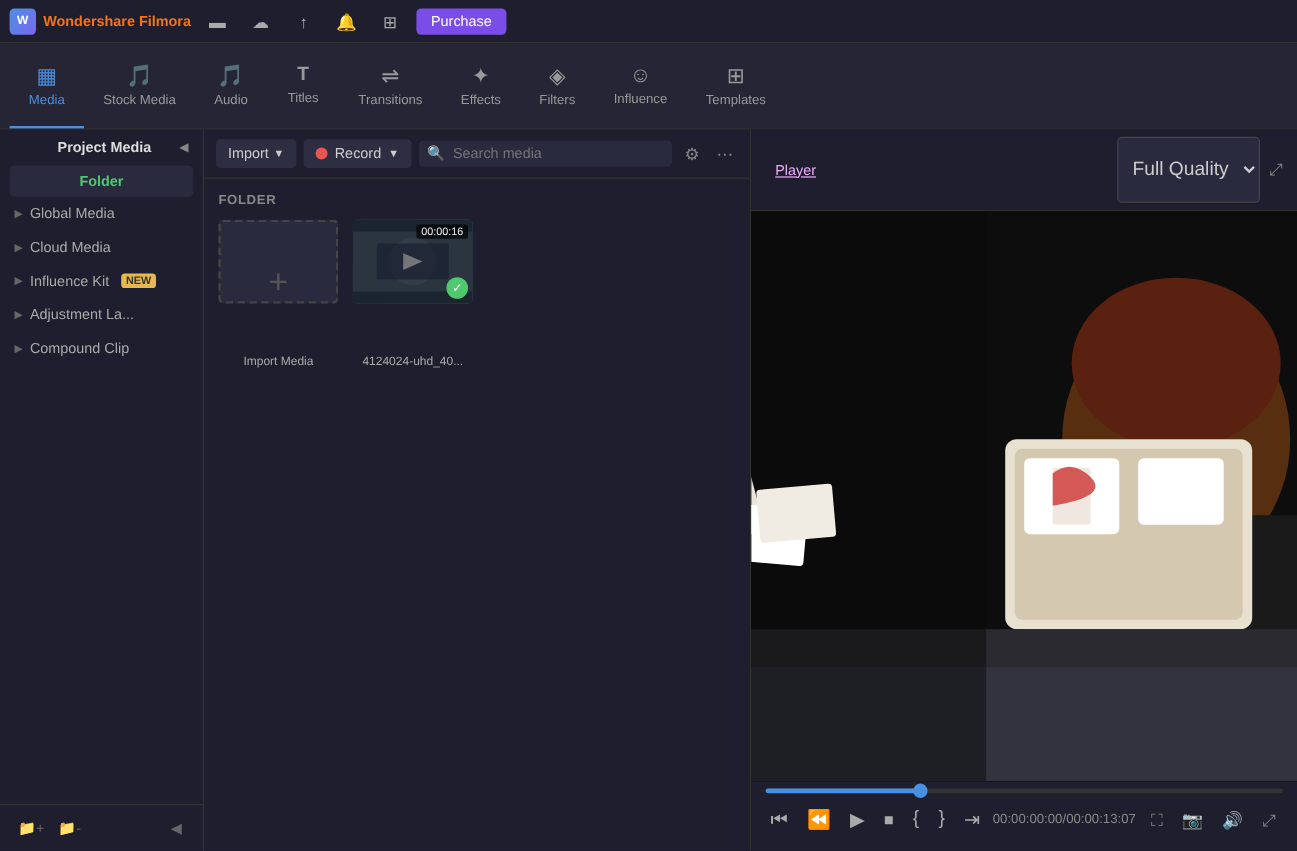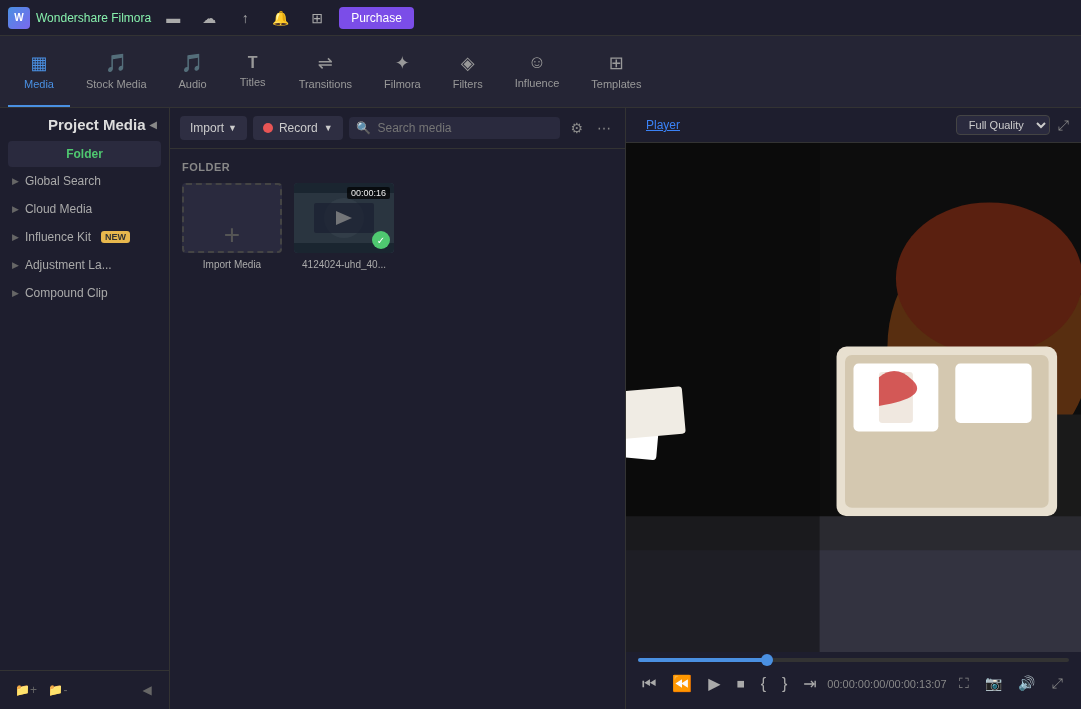--- a/index.html
+++ b/index.html
@@ -2,42 +2,42 @@
 <html><head>
   <meta charset="utf-8">
   <style>
     * { margin: 0; padding: 0; box-sizing: border-box; }
     body { width: 1081px; height: 709px; background: #1a1a2e; font-family: 'Segoe UI', Arial, sans-serif; color: #ccc; overflow: hidden; font-size: 12px; }
 
     
     #topbar { display: flex; align-items: center; background: #1e1e2e; height: 36px; padding: 0 8px; gap: 8px; border-bottom: 1px solid #333; }
     #logo { display: flex; align-items: center; gap: 6px; }
     #logo-icon { width: 22px; height: 22px; background: linear-gradient(135deg, #4a90e2, #7b68ee); border-radius: 4px; display: flex; align-items: center; justify-content: center; font-size: 10px; color: white; font-weight: bold; }
-    #app-name { font-size: 12px; color: #86efac; font-weight: 400; }
+    #app-name { font-size: 12px; color: #f97316; font-weight: 700; }
     #menu-bar { display: flex; gap: 4px; margin-left: 8px; }
     .menu-item { color: #bbb; font-size: 12px; padding: 4px 8px; cursor: pointer; border-radius: 3px; }
     #topbar-center { flex: 1; display: flex; align-items: center; justify-content: center; gap: 8px; }
     #project-title { color: #ddd; font-size: 13px; }
     #topbar-right { display: flex; align-items: center; gap: 8px; }
     .topbar-icon-btn { width: 28px; height: 28px; display: flex; align-items: center; justify-content: center; color: #aaa; cursor: pointer; border-radius: 4px; font-size: 14px; }
     #purchase-btn { background: #7b4de8; color: white; padding: 4px 12px; border-radius: 4px; font-size: 12px; cursor: pointer; font-weight: 400; }
 
     
     #nav-tabs { display: flex; align-items: stretch; background: #252535; height: 72px; border-bottom: 1px solid #333; padding: 0 8px; }
     .nav-tab { display: flex; flex-direction: column; align-items: center; justify-content: center; gap: 4px; padding: 8px 16px; cursor: pointer; color: #999; font-size: 11px; border-bottom: 2px solid transparent; min-width: 60px; }
     .nav-tab.active { color: #4a90e2; border-bottom: 2px solid #4a90e2; }
     .nav-tab-icon { font-size: 18px; }
 
     
     #main { display: flex; height: calc(709px - 36px - 72px); }
 
     
     #sidebar { width: 170px; background: #1e1e2e; border-right: 1px solid #333; display: flex; flex-direction: column; }
     #sidebar-header { display: flex; align-items: center; justify-content: space-between; padding: 8px 12px; }
-    .sidebar-title { color: #ddd; font-size: 15px; font-weight: 600; padding-left: 36px; }
+    .sidebar-title { color: #ddd; font-size: 12px; font-weight: 600; padding-left: 36px; }
     .sidebar-fold { color: #888; cursor: pointer; font-size: 10px; }
     .sidebar-section { display: flex; flex-direction: column; }
     .sidebar-item { display: flex; align-items: center; gap: 6px; padding: 7px 12px; cursor: pointer; color: #aaa; font-size: 12px; }
     .sidebar-item .arrow { font-size: 9px; color: #666; }
     #folder-active { background: #2a2a3e; padding: 6px 12px; color: #4fc870; font-size: 12px; font-weight: 600; text-align: center; border-radius: 4px; margin: 0 8px; }
     .badge-new { background: #e8b84d; color: #333; font-size: 9px; padding: 1px 4px; border-radius: 3px; font-weight: bold; margin-left: 4px; text-align: center; }
     #sidebar-bottom { margin-top: auto; display: flex; gap: 4px; padding: 8px 12px; border-top: 1px solid #333; }
     .sidebar-bottom-btn { width: 28px; height: 22px; display: flex; align-items: center; justify-content: center; color: #666; cursor: pointer; font-size: 12px; }
     #sidebar-collapse { width: 20px; height: 22px; display: flex; align-items: center; justify-content: center; color: #666; cursor: pointer; margin-left: auto; }
 
@@ -57,28 +57,28 @@
     #media-content { flex: 1; padding: 12px; overflow-y: auto; }
     .folder-label { font-size: 11px; color: #888; font-weight: 600; letter-spacing: 0.5px; margin-bottom: 10px; }
     #media-grid { display: flex; gap: 12px; flex-wrap: wrap; }
     .media-item { display: flex; flex-direction: column; align-items: center; gap: 6px; cursor: pointer; }
     .media-thumb { width: 100px; height: 70px; border-radius: 4px; display: flex; align-items: flex-end; justify-content: center; position: relative; overflow: hidden; }
     .import-thumb { background: #2a2a3e; border: 2px dashed #444; }
     .import-plus { font-size: 28px; color: #555; }
     .video-thumb { background: #333; }
     .thumb-duration { position: absolute; top: 4px; right: 4px; background: rgba(0,0,0,0.7); color: #eee; font-size: 9px; padding: 1px 4px; border-radius: 2px; }
     .thumb-check { position: absolute; bottom: 4px; right: 4px; width: 18px; height: 18px; background: #4fc870; border-radius: 50%; display: flex; align-items: center; justify-content: center; font-size: 10px; color: white; }
-    .media-label { font-size: 10px; color: #aaa; text-align: center; max-width: 100px; overflow: hidden; text-overflow: ellipsis; white-space: nowrap; }
+    .media-label { font-size: 10px; color: #aaa; text-align: center; max-width: 100px; overflow: hidden; text-overflow: ellipsis; white-space: nowrap; margin-top: 37px; }
 
     
     #preview-panel { flex: 1; background: #1a1a2a; display: flex; flex-direction: column; }
     #preview-header { display: flex; align-items: center; justify-content: space-between; padding: 6px 12px; background: #1e1e2e; border-bottom: 1px solid #333; }
     .preview-tab { color: #888; font-size: 12px; padding: 4px 8px; cursor: pointer; }
-    .preview-tab.active { color: #3b82f6; text-decoration: underline; }
-    .quality-select { background: #2a2a3e; border: 1px solid #444; color: #ccc; padding: 2px 8px; border-radius: 4px; font-size: 11px; cursor: pointer; }
+    .preview-tab.active { color: #f0abfc; text-decoration: underline; }
+    .quality-select { background: #2a2a3e; border: 1px solid #444; color: #ccc; padding: 17px 8px; border-radius: 4px; font-size: 16px; cursor: pointer; }
     .preview-expand { color: #888; cursor: pointer; font-size: 14px; }
     #preview-video { flex: 1; background: #111; display: flex; align-items: center; justify-content: center; position: relative; overflow: hidden; min-height: 280px; }
     #preview-controls { background: #1e1e2e; padding: 6px 12px; }
     #progress-bar-area { display: flex; align-items: center; gap: 8px; margin-bottom: 8px; }
     #progress-bar { flex: 1; height: 4px; background: #333; border-radius: 2px; position: relative; cursor: pointer; }
     #progress-fill { width: 30%; height: 100%; background: #4a90e2; border-radius: 2px; }
     #progress-thumb { width: 12px; height: 12px; background: #4a90e2; border-radius: 50%; position: absolute; left: 30%; top: -4px; transform: translateX(-50%); }
     .time-display { font-size: 11px; color: #888; white-space: nowrap; }
     #playback-controls { display: flex; align-items: center; justify-content: center; gap: 8px; }
     .ctrl-btn { color: #aaa; cursor: pointer; font-size: 16px; padding: 4px; border-radius: 3px; background: none; border: none; }
@@ -118,21 +118,21 @@
   <div class="nav-tab">
     <span class="nav-tab-icon" style="font-weight:bold;font-size:16px;">T</span>
     <span>Titles</span>
   </div>
   <div class="nav-tab">
     <span class="nav-tab-icon">⇌</span>
     <span>Transitions</span>
   </div>
   <div class="nav-tab">
     <span class="nav-tab-icon">✦</span>
-    <span>Filmora</span>
+    <span>Effects</span>
   </div>
   <div class="nav-tab">
     <span class="nav-tab-icon">◈</span>
     <span>Filters</span>
   </div>
   <div class="nav-tab">
     <span class="nav-tab-icon">☺</span>
     <span>Influence</span>
   </div>
   <div class="nav-tab">
@@ -147,21 +147,21 @@
     <div id="sidebar-header">
       <span class="sidebar-title">Project Media</span>
       <span class="sidebar-fold">◀</span>
     </div>
 
     <div id="folder-active">Folder</div>
 
     <div class="sidebar-section">
       <div class="sidebar-item">
         <span class="arrow">▶</span>
-        <span>Global Search</span>
+        <span>Global Media</span>
       </div>
       <div class="sidebar-item">
         <span class="arrow">▶</span>
         <span>Cloud Media</span>
       </div>
       <div class="sidebar-item">
         <span class="arrow">▶</span>
         <span>Influence Kit</span>
         <span class="badge-new">NEW</span>
       </div>

